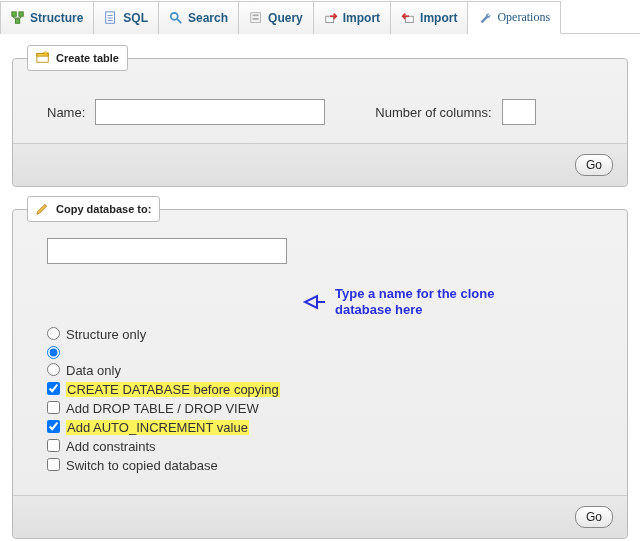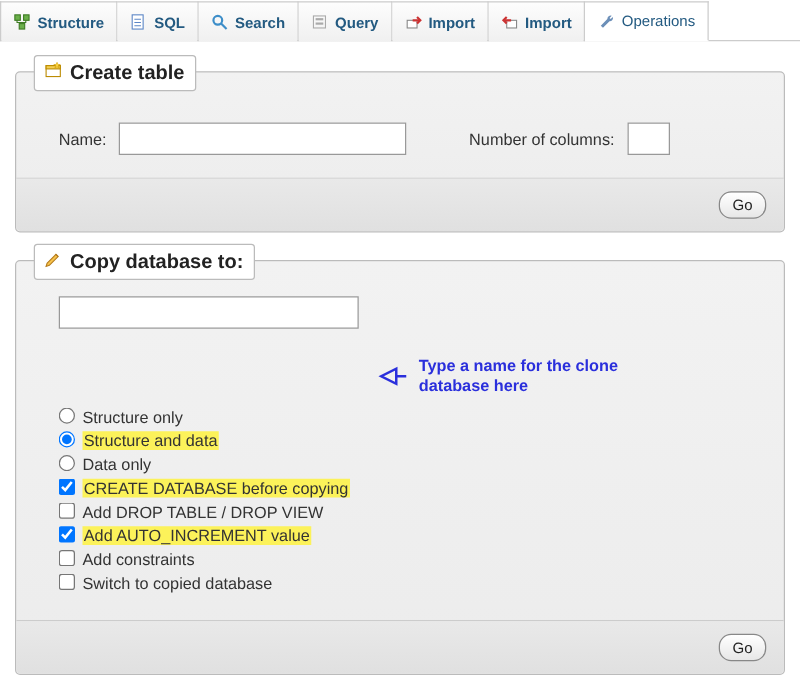--- a/index.html
+++ b/index.html
@@ -29,20 +29,21 @@
     font-size: 12px;
     position: relative;
     top: 1px;
     font-weight: bold;
   }
   .tab + .tab { border-left: none; }
   .tab.active {
     background: #fff;
     border-bottom: 1px solid #fff;
     font-weight: normal;
+    font-family: Liberation Serif, serif;
   }
   .tab .icon { width: 14px; height: 14px; display:inline-block; }
   .panel-wrap {
     padding: 12px;
   }
   .group {
     border: 1px solid #bbb;
     border-radius: 4px;
     background: linear-gradient(#f2f2f2,#ececec);
     margin-bottom: 20px;
@@ -55,21 +56,21 @@
     left: 14px;
     background: #fff;
     border: 1px solid #bbb;
     border-radius: 3px;
     padding: 4px 8px;
     display: flex;
     align-items: center;
     gap: 6px;
     font-weight: bold;
     color: #222;
-    font-size: 16px;
+    font-size: 11px;
   }
   .group-body {
     padding: 28px 18px 18px 34px;
   }
   .form-row {
     display: flex;
     align-items: center;
     gap: 10px;
     margin-top: 12px;
   }
@@ -251,21 +252,20 @@
           <span style="max-width:160px; line-height:1.2;">Type a name for the clone database here</span>
         </div>
       </div>
 
       <div class="option-row">
         <input type="radio" name="copytype" style="">
         <span>Structure only</span>
       </div>
       <div class="option-row">
         <input type="radio" name="copytype" checked="" style="">
-        <span class="hl">Structure and data</span>
       </div>
       <div class="option-row">
         <input type="radio" name="copytype" style="">
         <span>Data only</span>
       </div>
       <div class="option-row">
         <input type="checkbox" checked="" style="">
         <span class="hl">CREATE DATABASE before copying</span>
       </div>
       <div class="option-row">

